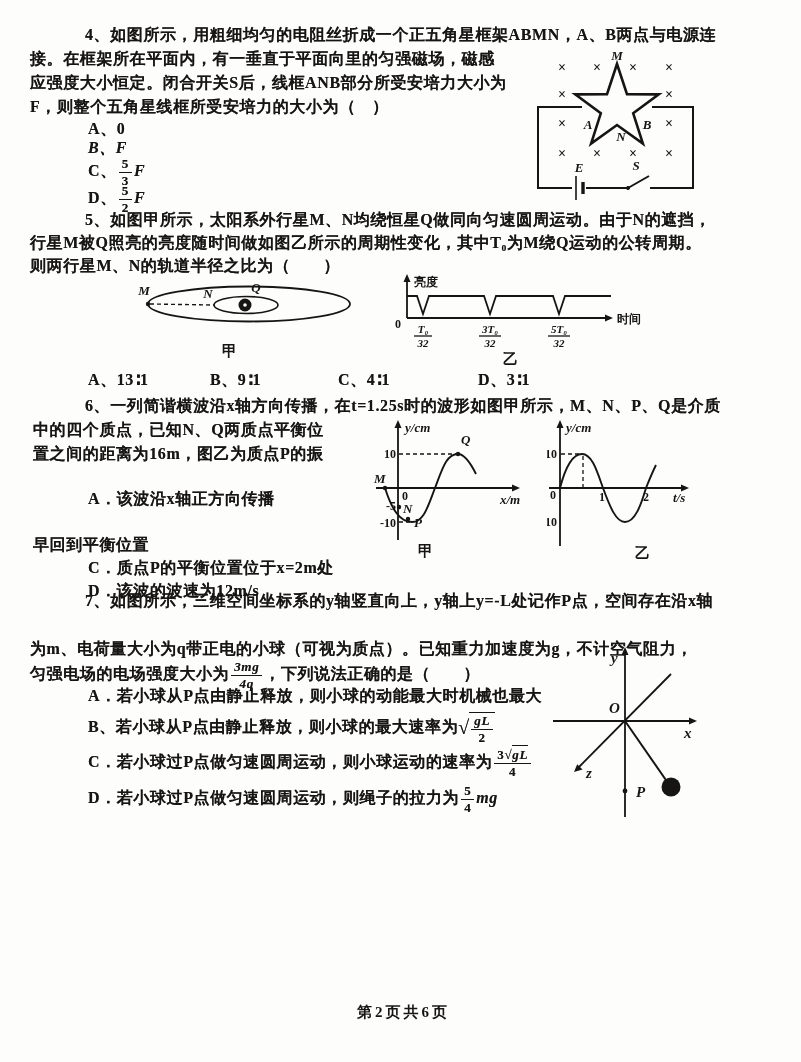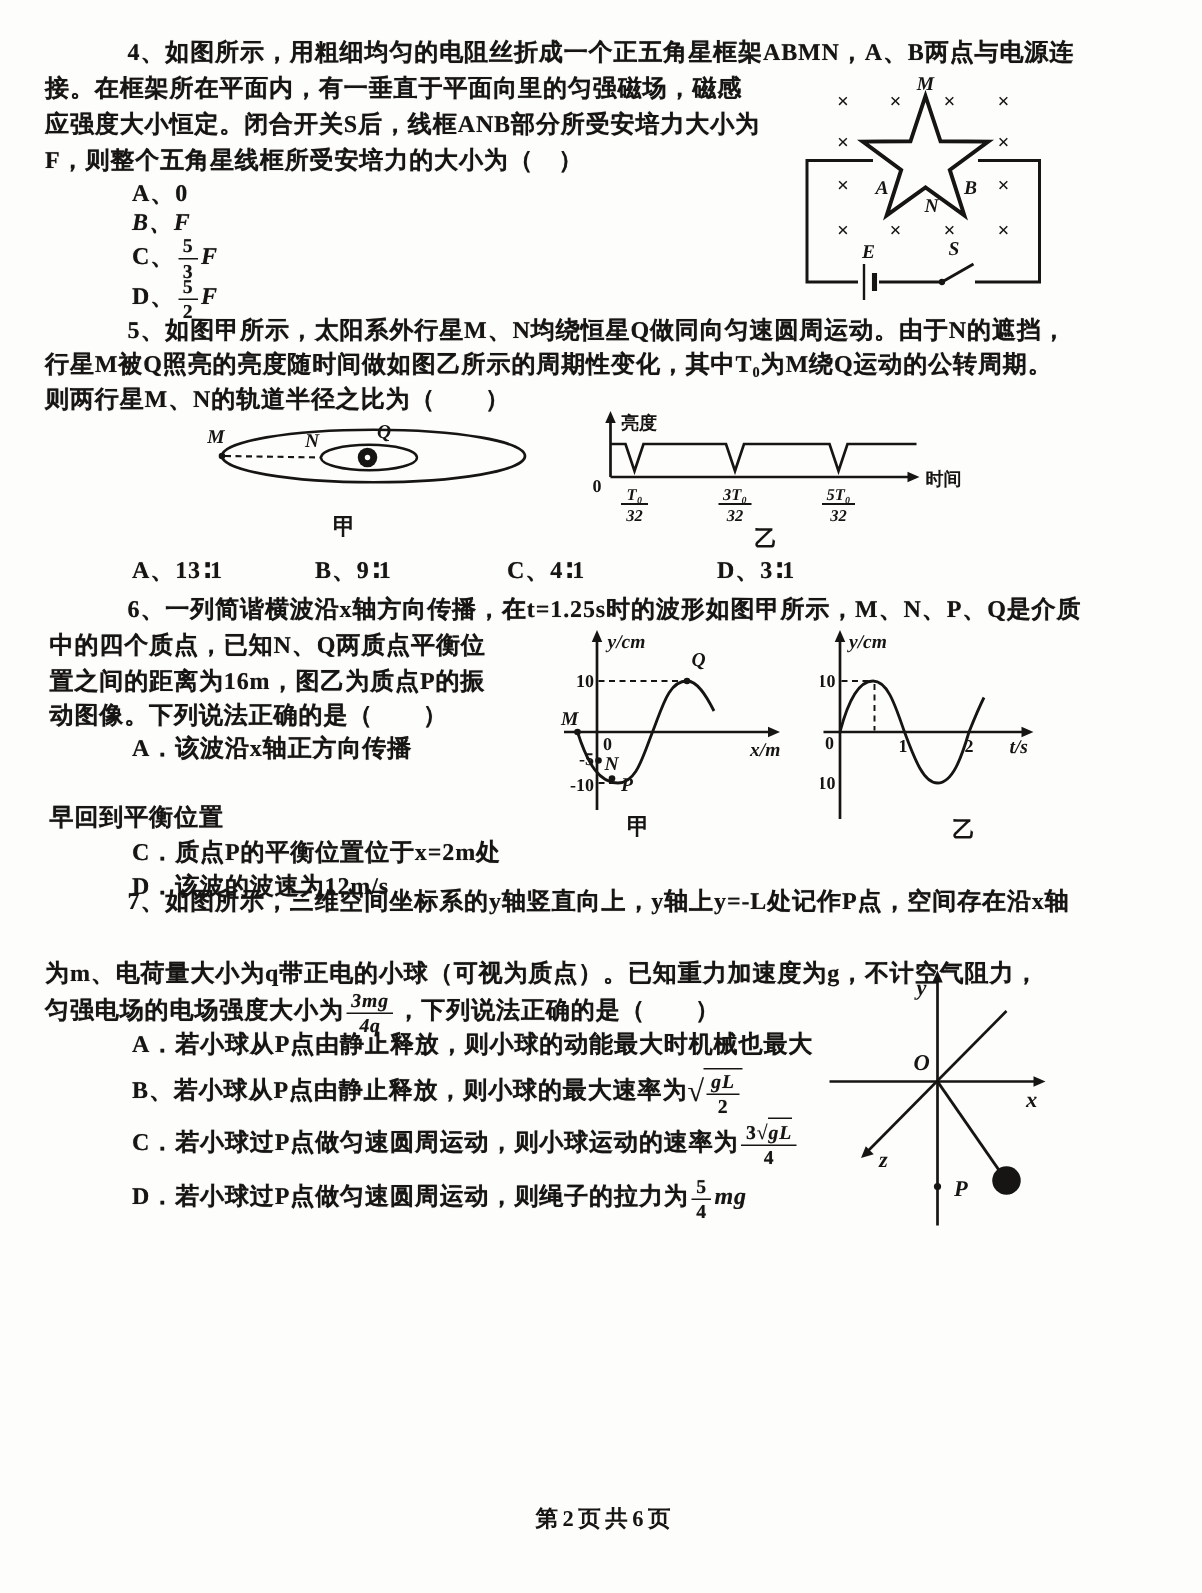--- a/index.html
+++ b/index.html
@@ -122,21 +122,20 @@
   </svg>
 
   <div class="line" style="left:88px;top:370px">A、13∶1</div>
   <div class="line" style="left:210px;top:370px">B、9∶1</div>
   <div class="line" style="left:338px;top:370px">C、4∶1</div>
   <div class="line" style="left:478px;top:370px">D、3∶1</div>
 
   <div class="line" style="left:85px;top:396px">6、一列简谐横波沿x轴方向传播，在t=1.25s时的波形如图甲所示，M、N、P、Q是介质</div>
   <div class="line" style="left:33px;top:420px">中的四个质点，已知N、Q两质点平衡位</div>
   <div class="line" style="left:33px;top:444px">置之间的距离为16m，图乙为质点P的振</div>
-  <div class="line" style="left:33px;top:467px">动图像。下列说法正确的是（　　）</div>
   <div class="line" style="left:88px;top:489px">A．该波沿x轴正方向传播</div>
   <div class="line" style="left:33px;top:535px">早回到平衡位置</div>
   <div class="line" style="left:88px;top:558px">C．质点P的平衡位置位于x=2m处</div>
   <div class="line" style="left:88px;top:581px">D．该波的波速为12m/s</div>
 
   <svg class="figure" style="left:372px;top:418px" width="155" height="145" viewBox="0 0 155 145">
     <g stroke="#171513" stroke-width="1.8" fill="none">
       <line x1="26" y1="6" x2="26" y2="122"></line>
       <line x1="4" y1="70" x2="144" y2="70"></line>
     </g>

